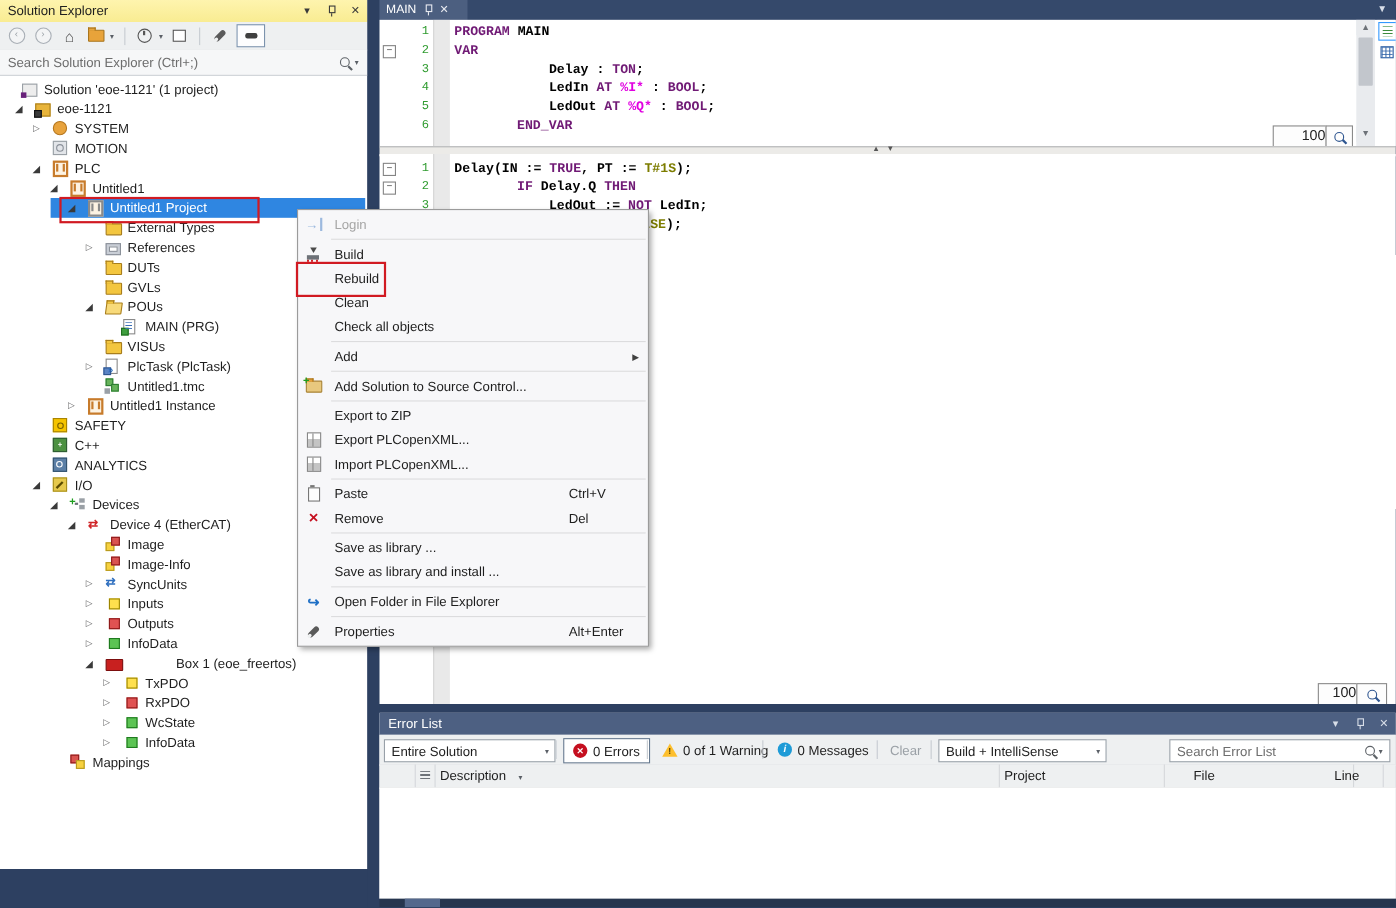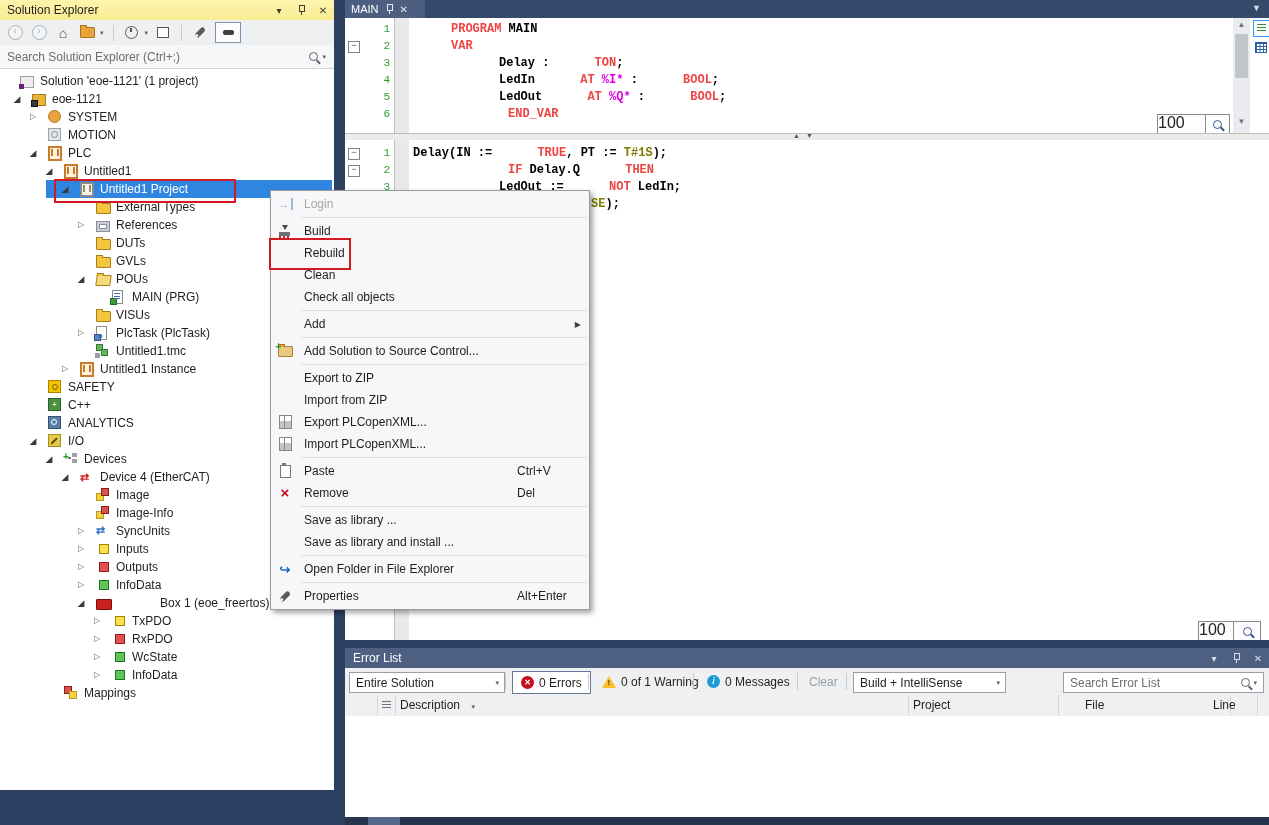--- a/index.html
+++ b/index.html
@@ -112,28 +112,28 @@
   .pane{position:absolute;left:345px;width:924px;background:#FFFFFF;overflow:hidden;}
   #pane1{top:18px;height:115px;}
   #pane2{top:140px;height:500px;}
   .gut-sep{position:absolute;left:49px;top:0;bottom:0;width:1px;background:#BFBFBF;}
   .gut-strip{position:absolute;left:50px;top:0;bottom:0;width:14px;background:#E9E9E9;}
   .cline{position:absolute;left:0;right:0;height:17px;line-height:17px;
          font-family:"Liberation Mono",monospace;font-size:12px;font-weight:700;white-space:pre;}
   .lnum{position:absolute;left:17px;width:28px;text-align:right;color:#2E9B2E;font-size:11px;font-weight:400;}
   .fold{position:absolute;left:3px;top:3px;width:10px;height:10px;border:1px solid #848484;background:#FFFFFF;
         font-size:9px;line-height:8px;text-align:center;color:#444;font-weight:400;}
-  .seg-k{color:#ef4444;margin-left:38px;} .seg-t{color:#000000;} .seg-p{color:#E100E1;} .seg-l{color:#7D7D00;}
+  .seg-k{color:#701a75;} .seg-t{color:#000000;} .seg-p{color:#E100E1;} .seg-l{color:#7D7D00;}
   .codewrap{position:absolute;}
   
   .vsb{position:absolute;left:888px;width:17px;background:#E9EBEE;}
   .sbbtn{position:absolute;left:0;width:17px;height:14px;color:#6D7278;font-size:8px;text-align:center;line-height:14px;background:#E9EBEE;}
   .sbthumb{position:absolute;left:2px;width:13px;background:#C2C6CC;border-radius:1px;}
   .zoombox{position:absolute;height:18px;background:#FDFDFD;border:1px solid #8A8A8A;
-           font-size:16px;text-align:left;line-height:16px;color:#222;}
+           font-size:13px;text-align:right;line-height:16px;color:#222;}
   .magbtn{position:absolute;height:18px;width:23px;background:#FDFDFD;border:1px solid #8A8A8A;
           display:flex;align-items:center;justify-content:center;}
   .magbtn .magico{border-color:#2F5690;} .magbtn .magico::after{background:#2F5690;}
   #viewcol{position:absolute;left:907px;top:0;width:17px;height:115px;background:#FFFFFF;}
   .viewbtn{position:absolute;left:1px;width:15px;height:15px;background:#FFFFFF;display:flex;align-items:center;justify-content:center;}
   .viewbtn.active{border:1px solid #3399FF;}
   .vb-lines{width:9px;height:9px;background:repeating-linear-gradient(#3C8C3C 0 1px,transparent 1px 3px);}
   .vb-grid{width:10px;height:9px;border:1px solid #2B5FA5;
      background-image:linear-gradient(#2B5FA5 1px,transparent 1px),linear-gradient(90deg,#2B5FA5 1px,transparent 1px);
      background-size:100% 3px,3.5px 100%;}
@@ -648,23 +648,20 @@
             <span class="plus">+</span>
           </span>
         </span>
         <span class="mlabel">Add Solution to Source Control...</span>
       </div>
       <div class="msep"></div>
       <div class="mrow">
         <span class="mlabel">Export to ZIP</span>
       </div>
       <div class="mrow">
-        <span class="mlabel">Import from ZIP</span>
-      </div>
-      <div class="mrow">
         <span class="micon">
           <span class="ic-xml"></span>
         </span>
         <span class="mlabel">Export PLCopenXML...</span>
       </div>
       <div class="mrow">
         <span class="micon">
           <span class="ic-xml"></span>
         </span>
         <span class="mlabel">Import PLCopenXML...</span>

